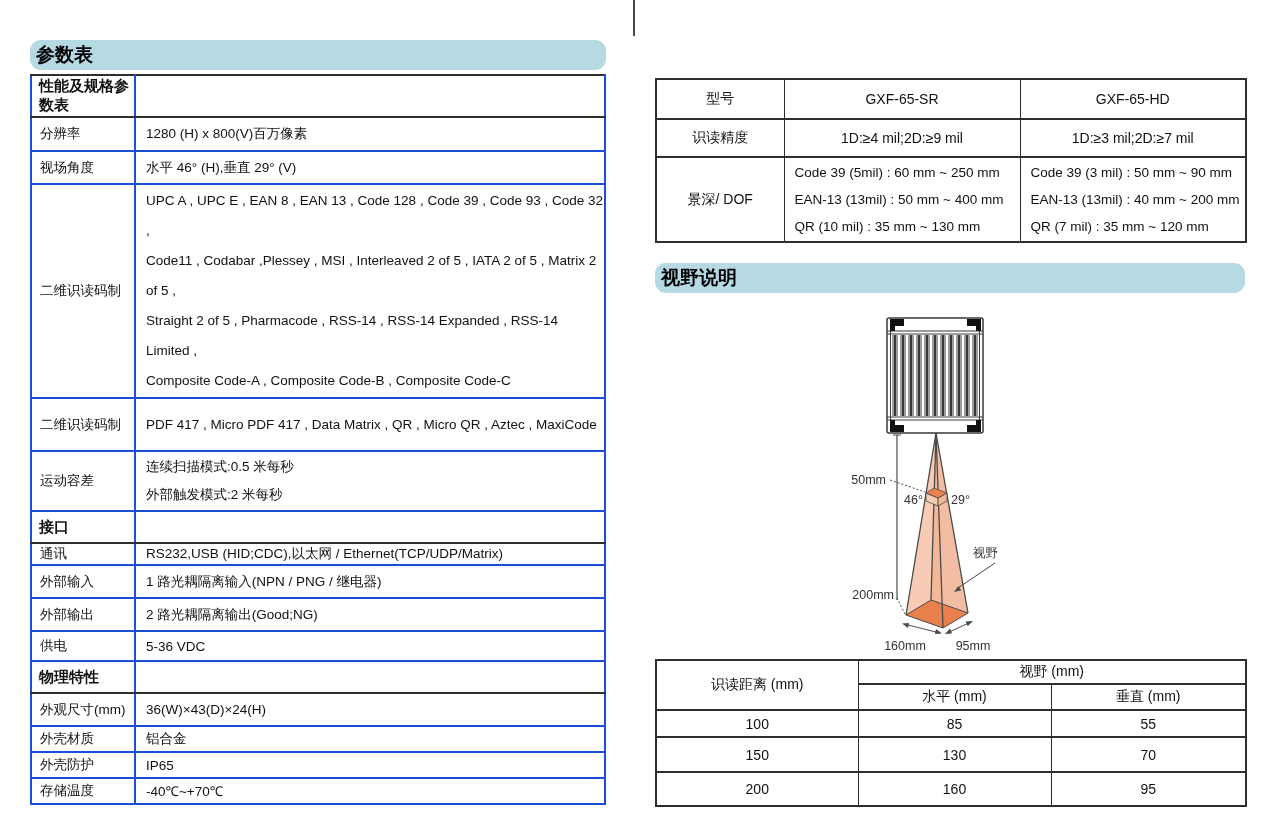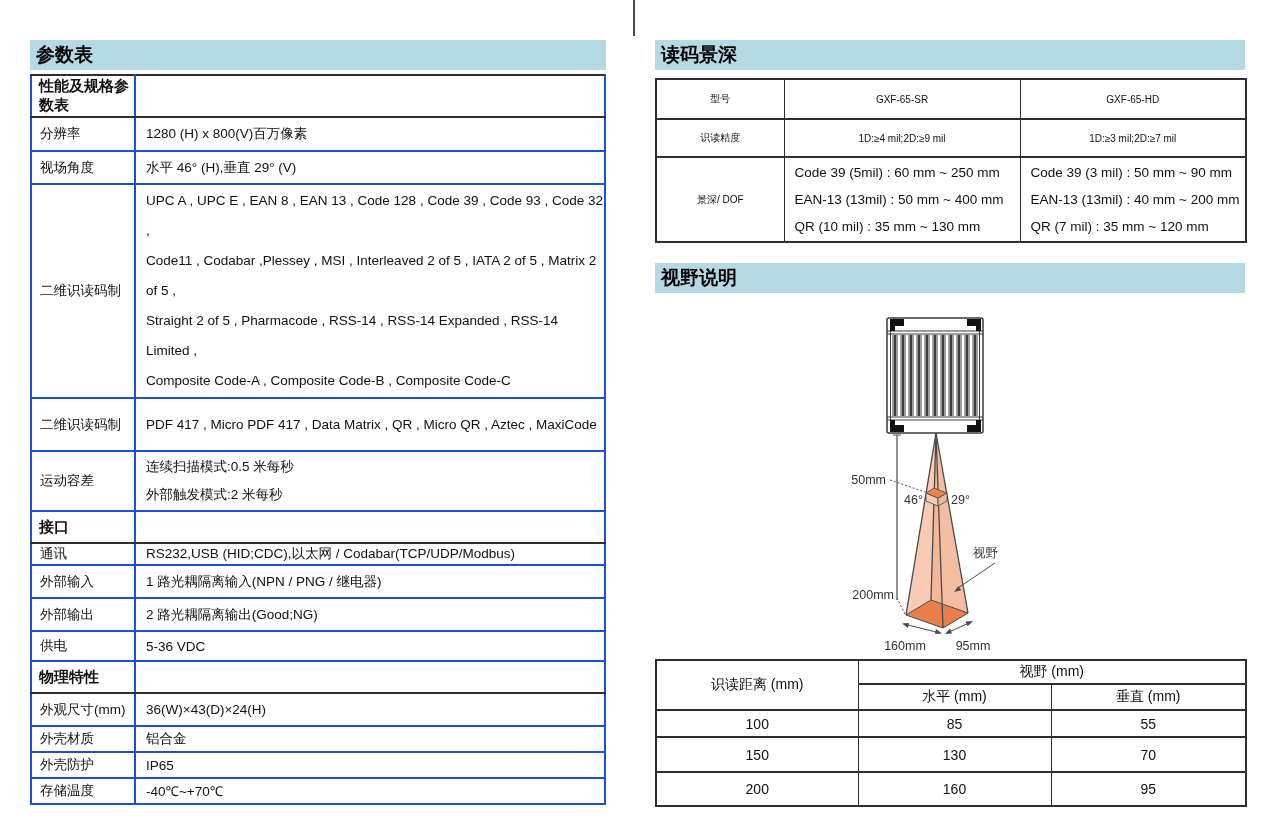--- a/index.html
+++ b/index.html
@@ -1,20 +1,20 @@
 <!DOCTYPE html>
 <html><head>
 <meta charset="utf-8">
 <style>
   html,body{margin:0;padding:0;background:#ffffff;}
   body{font-family:"Liberation Sans",sans-serif;color:#111;}
   .page{position:relative;width:1265px;height:840px;background:#fff;overflow:hidden;}
   .top-divider{position:absolute;left:633px;top:0;width:2px;height:36px;background:#4a4a4a;}
   .band{position:absolute;height:30px;background:#b6dae4;font-weight:bold;font-size:19px;
-        line-height:30px;padding-left:6px;box-sizing:border-box;color:#000;}
+        line-height:30px;padding-left:6px;box-sizing:border-box;color:#000;border-radius:11px;}
   .band-spec{left:30px;top:40px;width:576px;}
   .band-dof{left:655px;top:40px;width:590px;}
   .band-fov{left:655px;top:263px;width:590px;}
 
   table{position:absolute;border-collapse:collapse;table-layout:fixed;}
   td{border:2px solid #1d4ed8;font-size:13.5px;color:#111;vertical-align:middle;
      overflow:hidden;box-sizing:border-box;}
 
   
   .spec-table{left:30px;top:74px;width:576px;border:2px solid #2e2e2e;}
@@ -22,21 +22,21 @@
                      font-weight:bold;font-size:15px;padding-left:7px;}
   .spec-table td.lbl{width:104px;padding-left:8px;}
   .spec-table td.val{padding-left:10px;white-space:pre-line;}
   .lh30{line-height:30px;margin-top:16px;}
   .lh28{line-height:28px;}
 
   
   .dof-table{left:655px;top:78px;width:590px;border:2px solid #2e2e2e;}
   .dof-table td{border-left:1px solid #2e2e2e;border-right:1px solid #2e2e2e;
                 border-top:2px solid #2e2e2e;border-bottom:2px solid #2e2e2e;
-                text-align:center;font-size:10px;}
+                text-align:center;font-size:14px;}
   .dof-table td.dofval{text-align:left;padding-left:10px;white-space:pre-line;line-height:27px;font-size:13.5px;}
 
   
   .fov-table{left:655px;top:659px;width:590px;border:2px solid #2e2e2e;padding-left:44px;}
   .fov-table td{border-left:1px solid #2e2e2e;border-right:1px solid #2e2e2e;
                 border-top:2px solid #2e2e2e;border-bottom:2px solid #2e2e2e;
                 text-align:center;font-size:14px;}
 
   .diagram-svg{position:absolute;left:655px;top:298px;}
   .diagram-svg text{font-family:"Liberation Sans",sans-serif;font-size:12.5px;fill:#333;}
@@ -82,21 +82,21 @@
           <td class="lbl">运动容差</td>
           <td class="val lh28">连续扫描模式:0.5 米每秒
 外部触发模式:2 米每秒</td>
         </tr>
     <tr style="height:32px">
           <td class="sec">接口</td>
           <td class="sec" style="border-left:none"></td>
         </tr>
     <tr style="height:18px">
           <td class="lbl">通讯</td>
-          <td class="val">RS232,USB (HID;CDC),以太网 / Codabar(TCP/UDP/Modbus)</td>
+          <td class="val">RS232,USB (HID;CDC),以太网 / Ethernet(TCP/UDP/Matrix)</td>
         </tr>
     <tr style="height:33px">
           <td class="lbl">外部输入</td>
           <td class="val">1 路光耦隔离输入(NPN / PNG / 继电器)</td>
         </tr>
     <tr style="height:33px">
           <td class="lbl">外部输出</td>
           <td class="val">2 路光耦隔离输出(Good;NG)</td>
         </tr>
     <tr style="height:30px">
@@ -120,21 +120,20 @@
           <td class="val">IP65</td>
         </tr>
     <tr style="height:26px">
           <td class="lbl">存储温度</td>
           <td class="val">-40℃~+70℃</td>
         </tr>
 
   </tbody>
     </table>
 
-  <div class="band band-dof">读码景深</div>
 
   <table class="dof-table">
     <colgroup>
         <col style="width:128px">
         <col style="width:236px">
         <col style="width:226px">
       </colgroup>
     <tbody>
         <tr style="height:40px">
       <td>型号</td>

